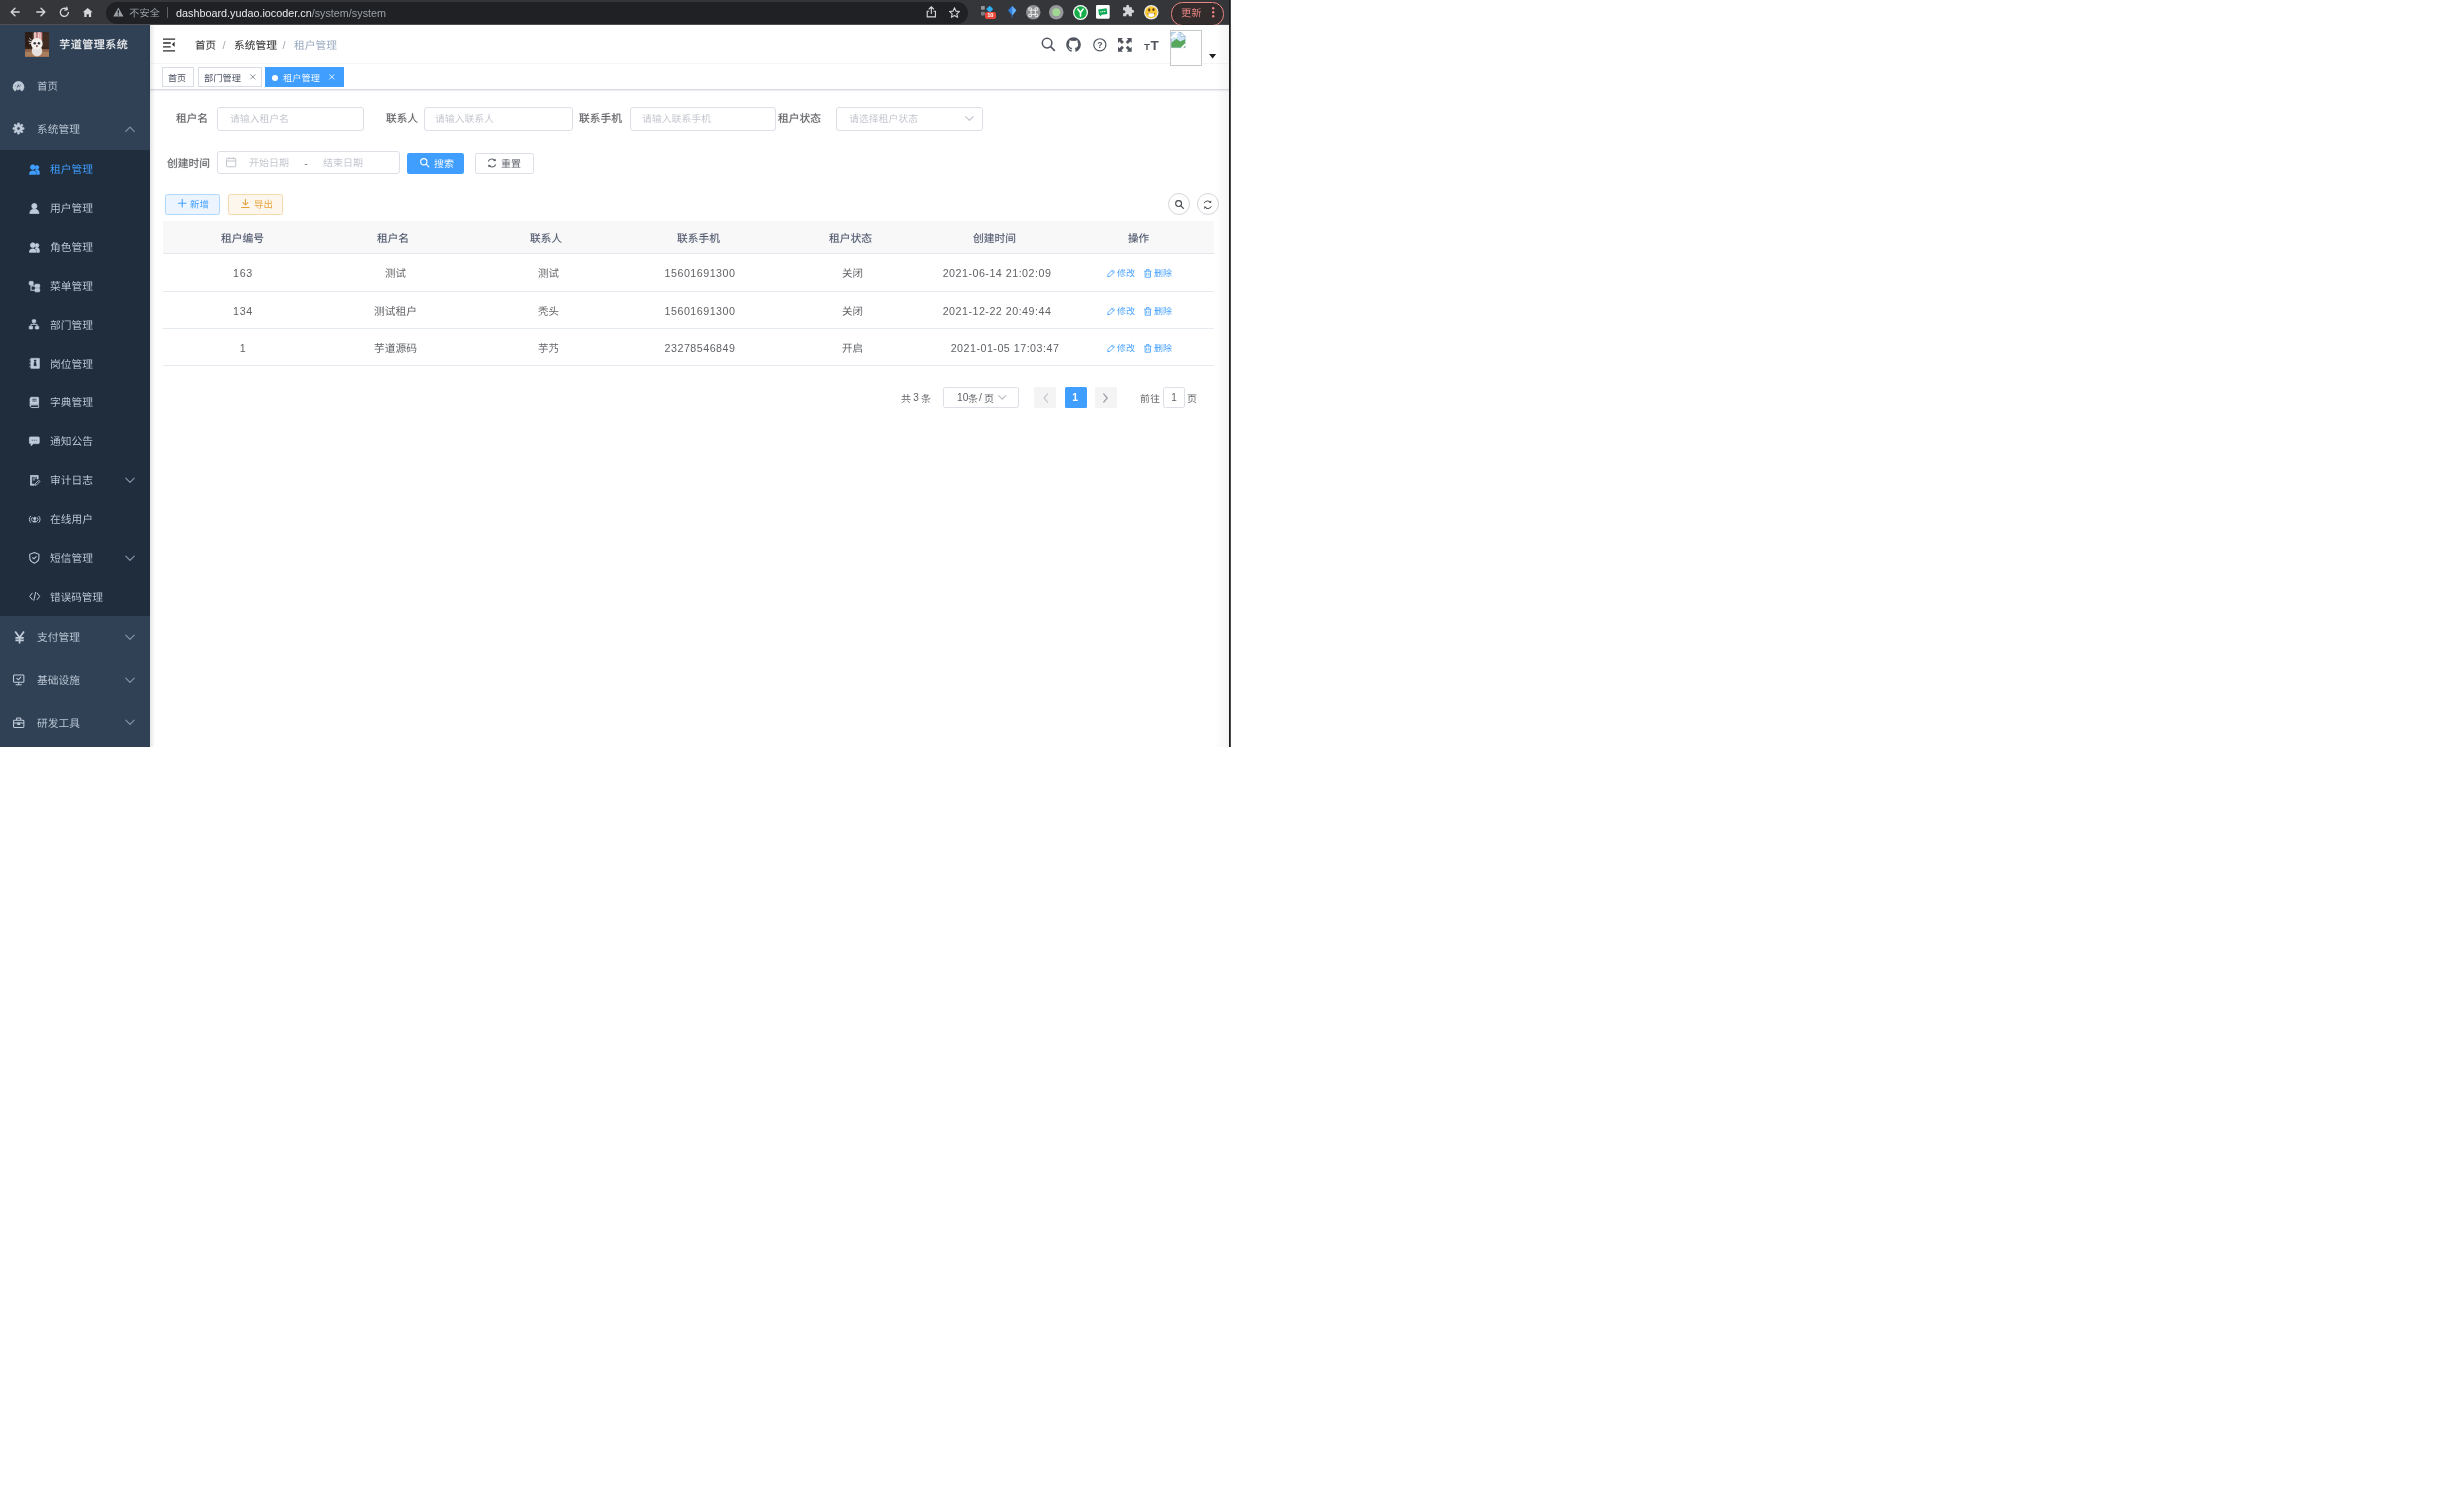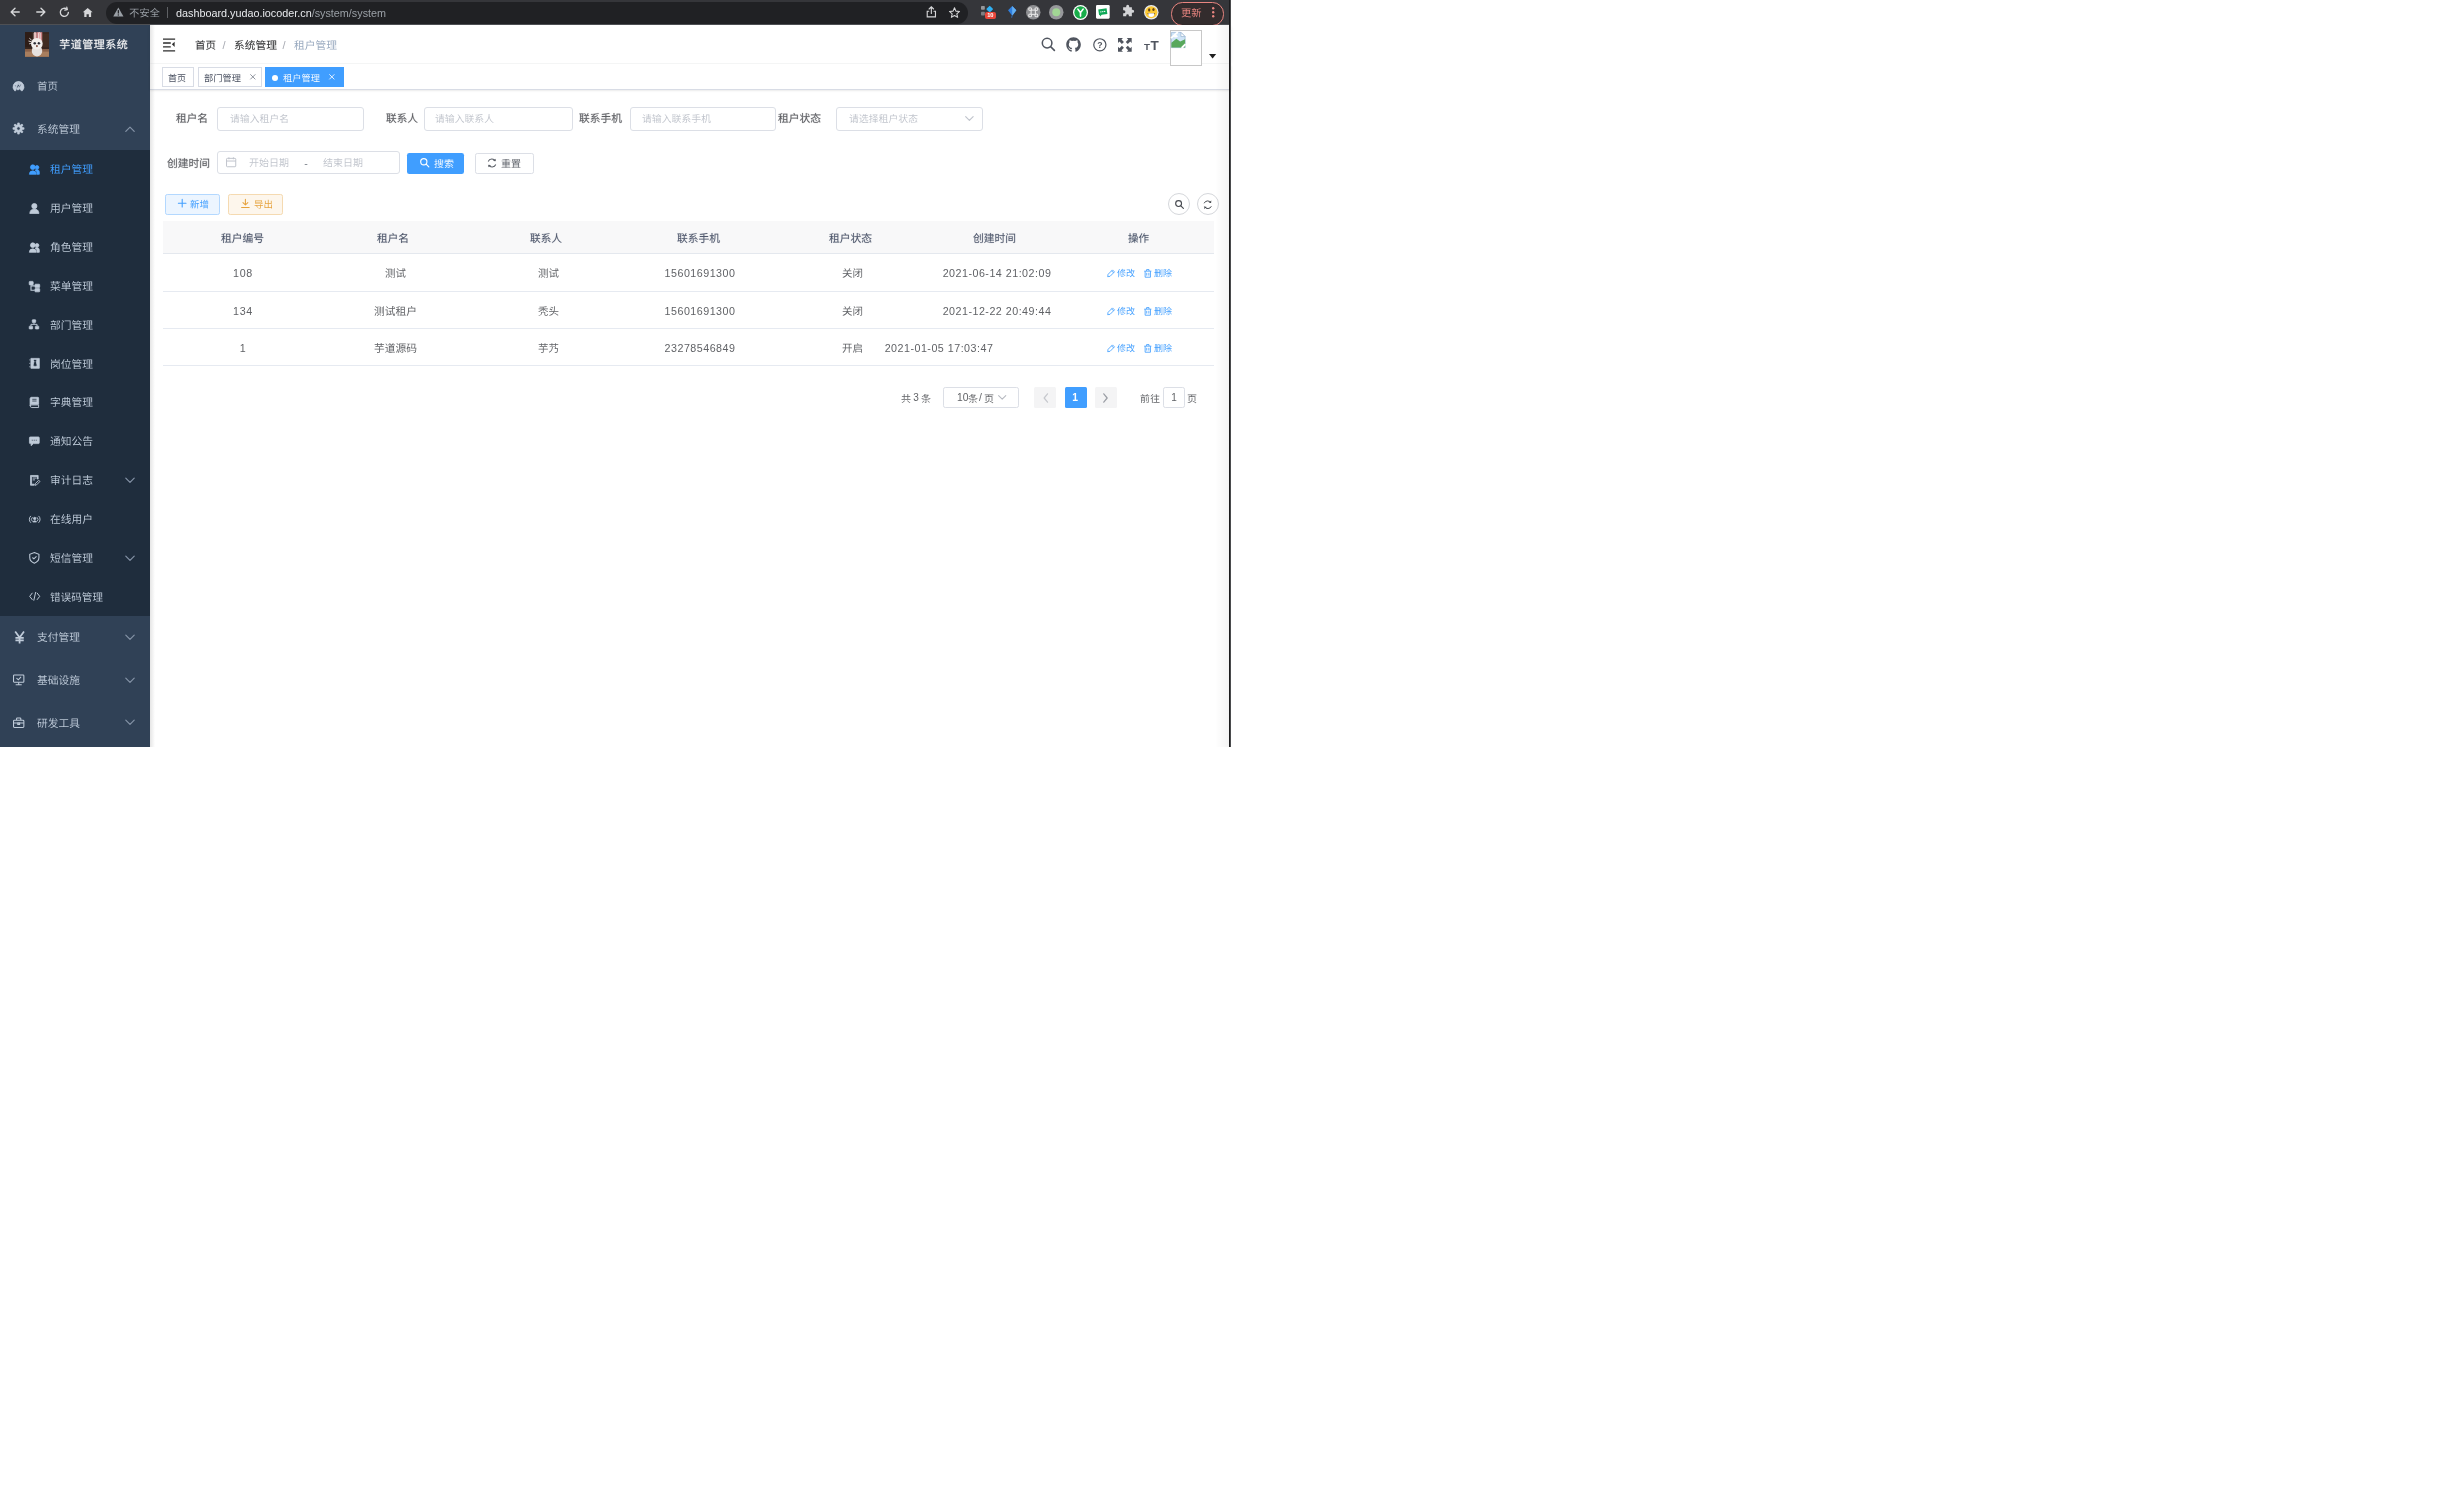--- a/index.html
+++ b/index.html
@@ -835,21 +835,21 @@
       <use href="#z65f6" x="2000"></use>
       <use href="#z95f4" x="3000"></use>
     </g>
   </svg>
 <svg class="z" style="left:1128px;top:231px" width="21" height="14" viewBox="0 0 28 18.1875">
     <g fill="#515a6e" stroke="#515a6e" stroke-width="14" stroke-linejoin="round" transform="translate(0,14.42) scale(0.014000,-0.014000)">
       <use href="#z64cd" x="0"></use>
       <use href="#z4f5c" x="1000"></use>
     </g>
   </svg>
-<div style="position:absolute;left:243px;top:273px;transform:translate(-50%,-50%);font:400 10.7px 'Liberation Sans',sans-serif;color:#606266;white-space:nowrap;letter-spacing:0.7px;line-height:1">108</div>
+<div style="position:absolute;left:243px;top:273px;transform:translate(-50%,-50%);font:400 10.7px 'Liberation Sans',sans-serif;color:#606266;white-space:nowrap;letter-spacing:0.7px;line-height:1">163</div>
 <svg class="z" style="left:385px;top:266px" width="21" height="14" viewBox="0 0 28 18.1875">
     <g fill="#606266" transform="translate(0,14.42) scale(0.014000,-0.014000)">
       <use href="#z6d4b" x="0"></use>
       <use href="#z8bd5" x="1000"></use>
     </g>
   </svg>
 <svg class="z" style="left:538px;top:266px" width="21" height="14" viewBox="0 0 28 18.1875">
     <g fill="#606266" transform="translate(0,14.42) scale(0.014000,-0.014000)">
       <use href="#z6d4b" x="0"></use>
       <use href="#z8bd5" x="1000"></use>
@@ -943,21 +943,21 @@
       <use href="#z827f" x="1000"></use>
     </g>
   </svg>
 <div style="position:absolute;left:700px;top:348px;transform:translate(-50%,-50%);font:400 10.7px 'Liberation Sans',sans-serif;color:#606266;white-space:nowrap;letter-spacing:0.5px;line-height:1">23278546849</div>
 <svg class="z" style="left:842px;top:341px" width="21" height="14" viewBox="0 0 28 18.1875">
     <g fill="#606266" transform="translate(0,14.42) scale(0.014000,-0.014000)">
       <use href="#z5f00" x="0"></use>
       <use href="#z542f" x="1000"></use>
     </g>
   </svg>
-<div style="position:absolute;left:939px;top:348px;transform:translate(-50%,-50%);font:400 10.7px 'Liberation Sans',sans-serif;color:#606266;white-space:nowrap;letter-spacing:0.5px;line-height:1">2021-01-05 17:03:47</div>
+<div style="position:absolute;left:1005px;top:348px;transform:translate(-50%,-50%);font:400 10.7px 'Liberation Sans',sans-serif;color:#606266;white-space:nowrap;letter-spacing:0.5px;line-height:1">2021-01-05 17:03:47</div>
 <svg class="z" style="left:1107px;top:344px;" width="8.4" height="8.4" viewBox="0 0 11 11">
     <path d="M7.2 1.2 L9.8 3.8 L4 9.6 L0.9 10.1 L1.4 7 Z M6 2.4 L8.6 5" fill="none" stroke="#409eff" stroke-width="1.1"></path>
   </svg>
 <svg class="z" style="left:1117px;top:342px" width="18" height="12" viewBox="0 0 24 15.5938">
     <g fill="#409eff" transform="translate(0,12.36) scale(0.012000,-0.012000)">
       <use href="#z4fee" x="0"></use>
       <use href="#z6539" x="1000"></use>
     </g>
   </svg>
 <svg class="z" style="left:1144px;top:344px;" width="7.6" height="8.8" viewBox="0 0 10 11.5">

